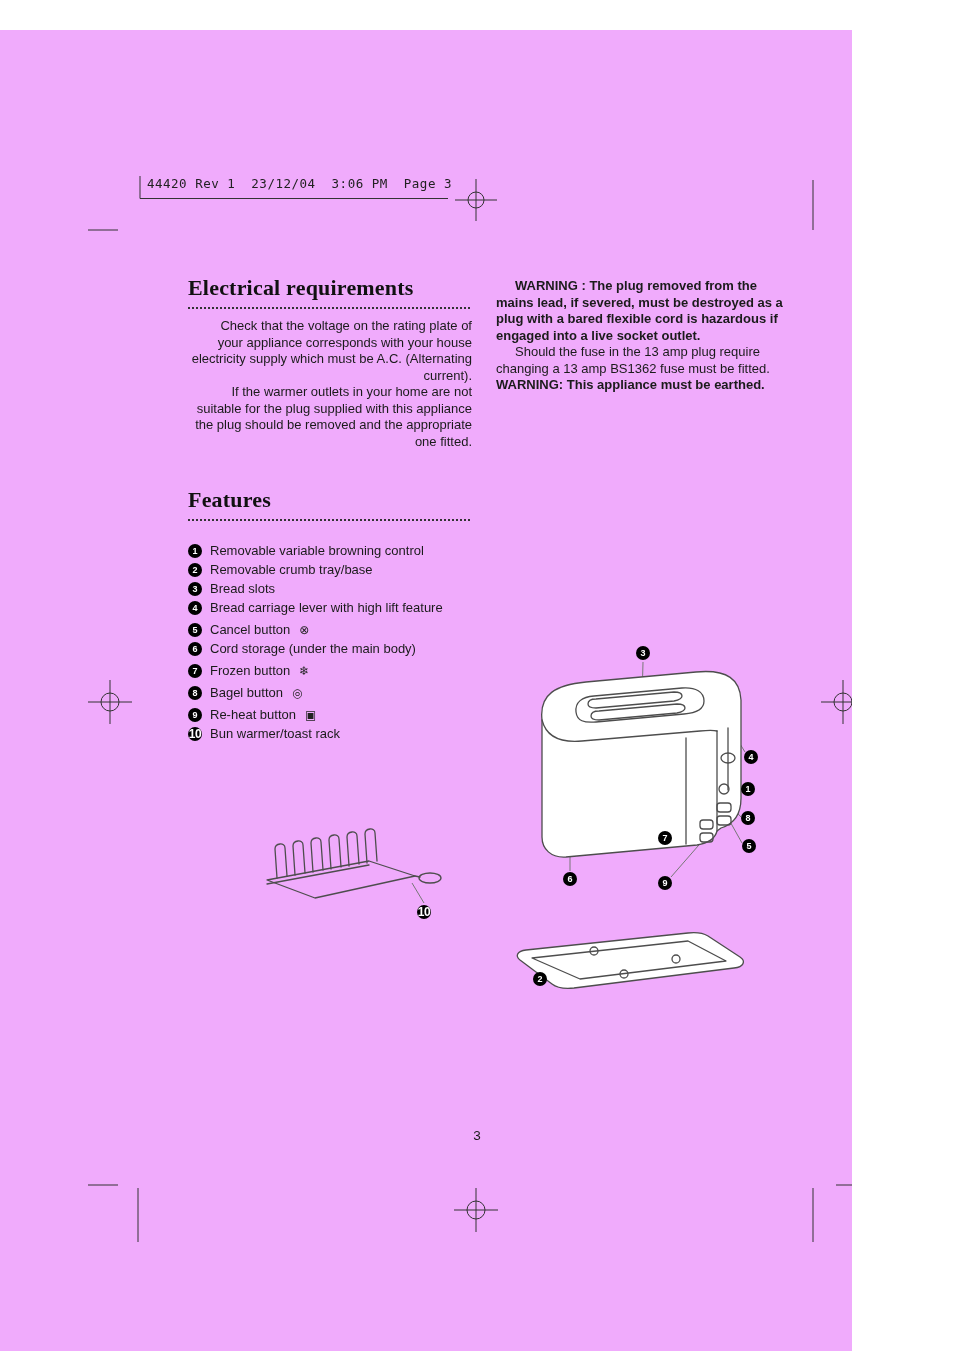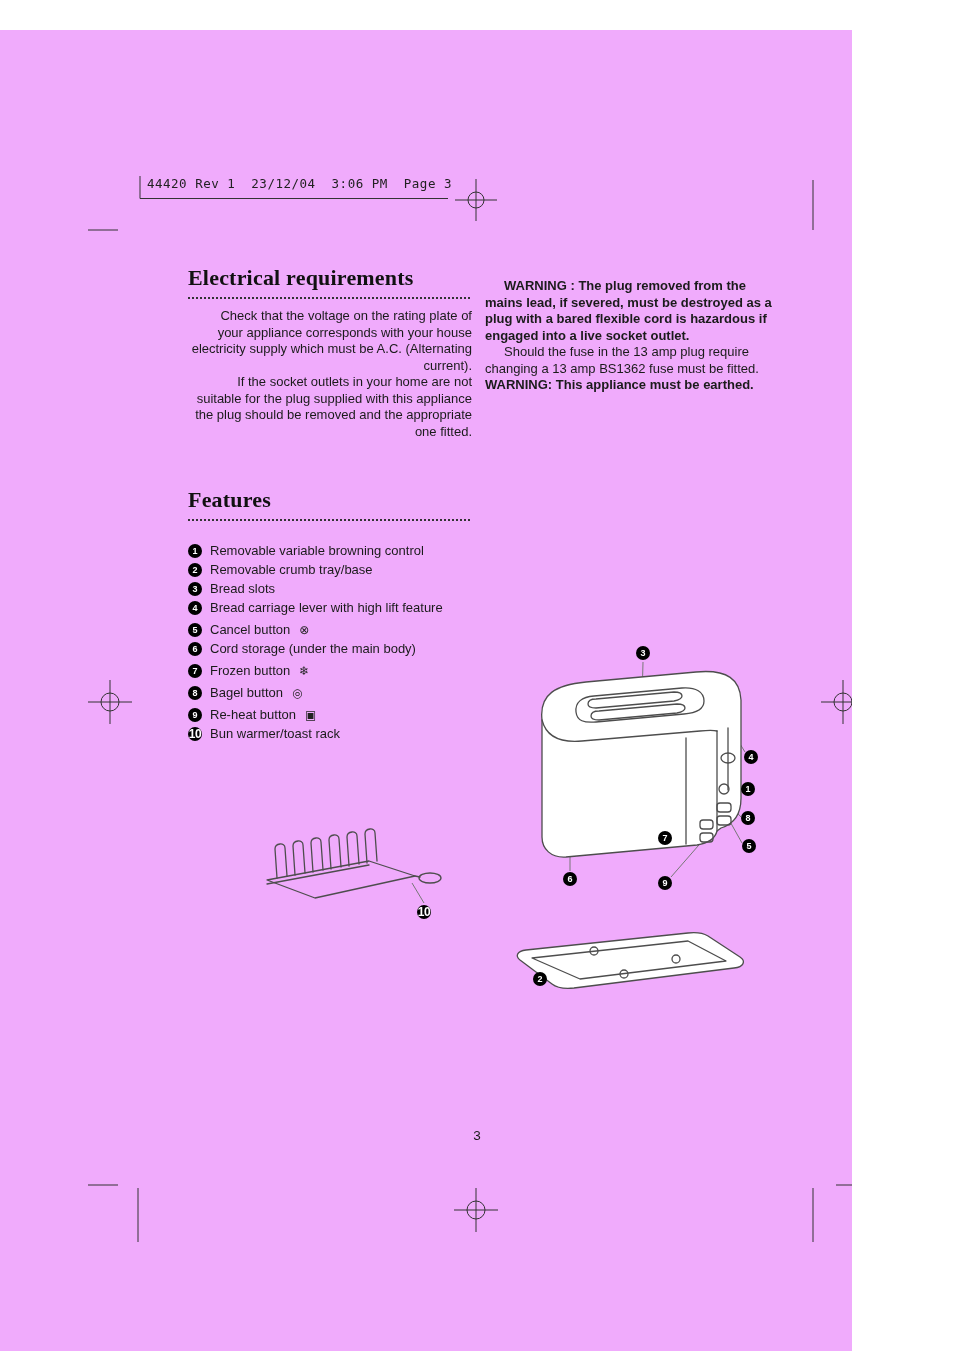--- a/index.html
+++ b/index.html
@@ -6,22 +6,22 @@
   .page{
     position:relative;width:852px;height:1351px;background:#f0abfc;
     font-family:"Liberation Sans",sans-serif;color:#1b1b1b;overflow:hidden;margin-top:30px;
   }
   .print-slug{
     position:absolute;left:147px;top:146px;
     font-family:"DejaVu Sans Mono",monospace;font-size:12.5px;
     letter-spacing:.5px;white-space:pre;color:#222;
   }
   .marks{position:absolute;left:0;top:0;}
-  .col-left{position:absolute;left:188px;top:236px;width:284px;}
-  .col-right{position:absolute;left:485px;top:248px;width:290px;}
+  .col-left{position:absolute;left:188px;top:246px;width:284px;}
+  .col-right{position:absolute;left:496px;top:248px;width:290px;}
   h1.sect{
     margin:0;font-family:"Liberation Serif",serif;font-weight:bold;
     font-size:22px;line-height:24px;color:#111;letter-spacing:.2px;
   }
   .dotted{width:282px;height:2px;border-bottom:2px dotted #333;margin-top:5px;}
   .bodytext{margin-top:9px;font-size:13px;line-height:16.5px;text-align:right;}
   .bodytext p{margin:0;text-indent:19px;}
   .col-right p{margin:0;font-size:13px;line-height:16.5px;}
   .p-bold{font-weight:bold;text-indent:19px;}
   .p-norm{text-indent:19px;}
@@ -84,21 +84,21 @@
     </g>
   </svg>
 
   <div class="print-slug">44420 Rev 1  23/12/04  3:06 PM  Page 3</div>
 
   <div class="col-left">
     <h1 class="sect">Electrical requirements</h1>
     <div class="dotted"></div>
     <div class="bodytext">
       <p>Check that the voltage on the rating plate of your appliance corresponds with your house electricity supply which must be A.C. (Alternating current).</p>
-      <p>If the socket outlets in your home are not suitable for the plug supplied with this appliance the plug should be removed and the appropriate one fitted.</p>
+      <p>If the warmer outlets in your home are not suitable for the plug supplied with this appliance the plug should be removed and the appropriate one fitted.</p>
     </div>
   </div>
 
   <div class="col-right">
     <p class="p-bold">WARNING : The plug removed from the mains lead, if severed, must be destroyed as a plug with a bared flexible cord is hazardous if engaged into a live socket outlet.</p>
     <p class="p-norm">Should the fuse in the 13 amp plug require changing a 13 amp BS1362 fuse must be fitted.</p>
     <p class="p-bold-flush">WARNING: This appliance must be earthed.</p>
   </div>
 
   <div class="features">

